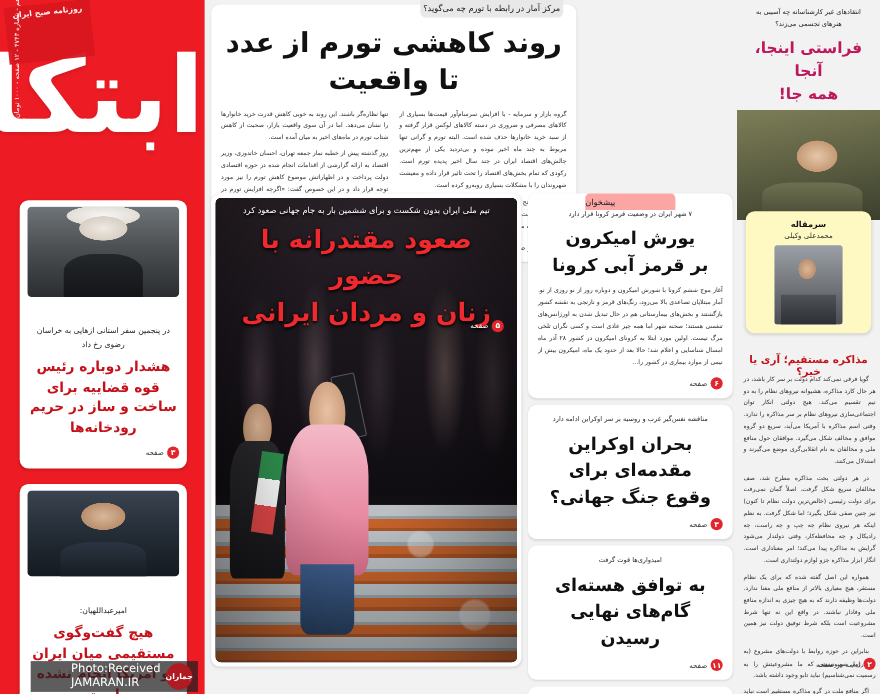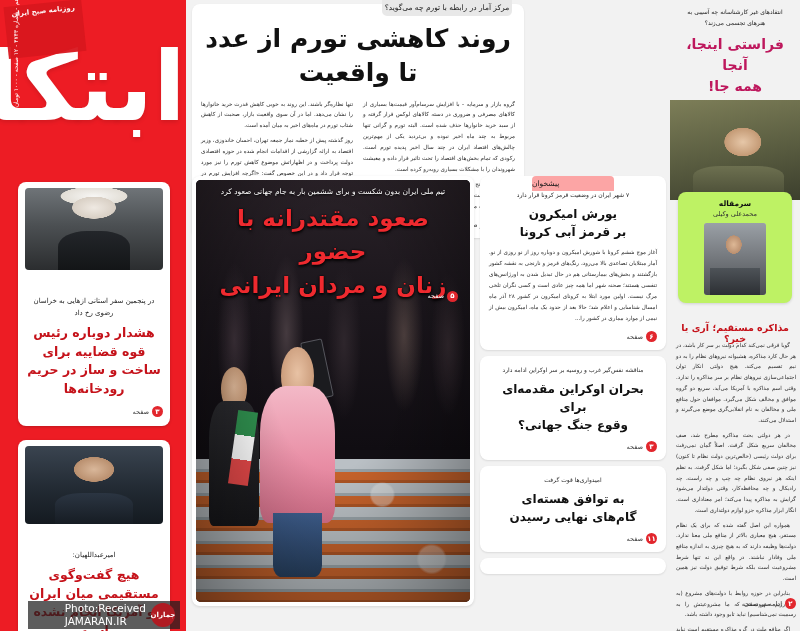--- a/index.html
+++ b/index.html
@@ -246,21 +246,21 @@
   }
   .ncard.first { padding-top: 14px; }
   .n-kicker {
     font-size: 6px;
     color: #2a2a2a;
     text-align: center;
     line-height: 1.7;
     margin-bottom: 5px;
   }
   .n-head {
-    font-size: 12px;
+    font-size: 16px;
     font-weight: bold;
     color: #111;
     text-align: center;
     line-height: 1.5;
     letter-spacing: -.3px;
   }
   .n-body {
     margin-top: 6px;
     font-size: 5.6px;
     line-height: 1.95;
@@ -300,21 +300,21 @@
     height: 100px;
     position: absolute;
     left: 0;
     overflow: hidden;
     background: #5b5a4f;
   }
   .edit-card {
     position: absolute;
     left: 8px; top: 192px;
     width: 114px;
-    background: #bef264;
+    background: #fef9c3;
     border-radius: 8px;
     padding: 7px 8px 8px 8px;
     box-shadow: 0 1px 3px rgba(0,0,0,.14);
     text-align: center;
   }
   .edit-label { font-size: 7.5px; font-weight: bold; color: #111; }
   .edit-author { font-size: 6.5px; color: #333; margin-top: 2px; }
   .edit-photo {
     margin: 5px auto 0 auto;
     width: 62px; height: 72px;

